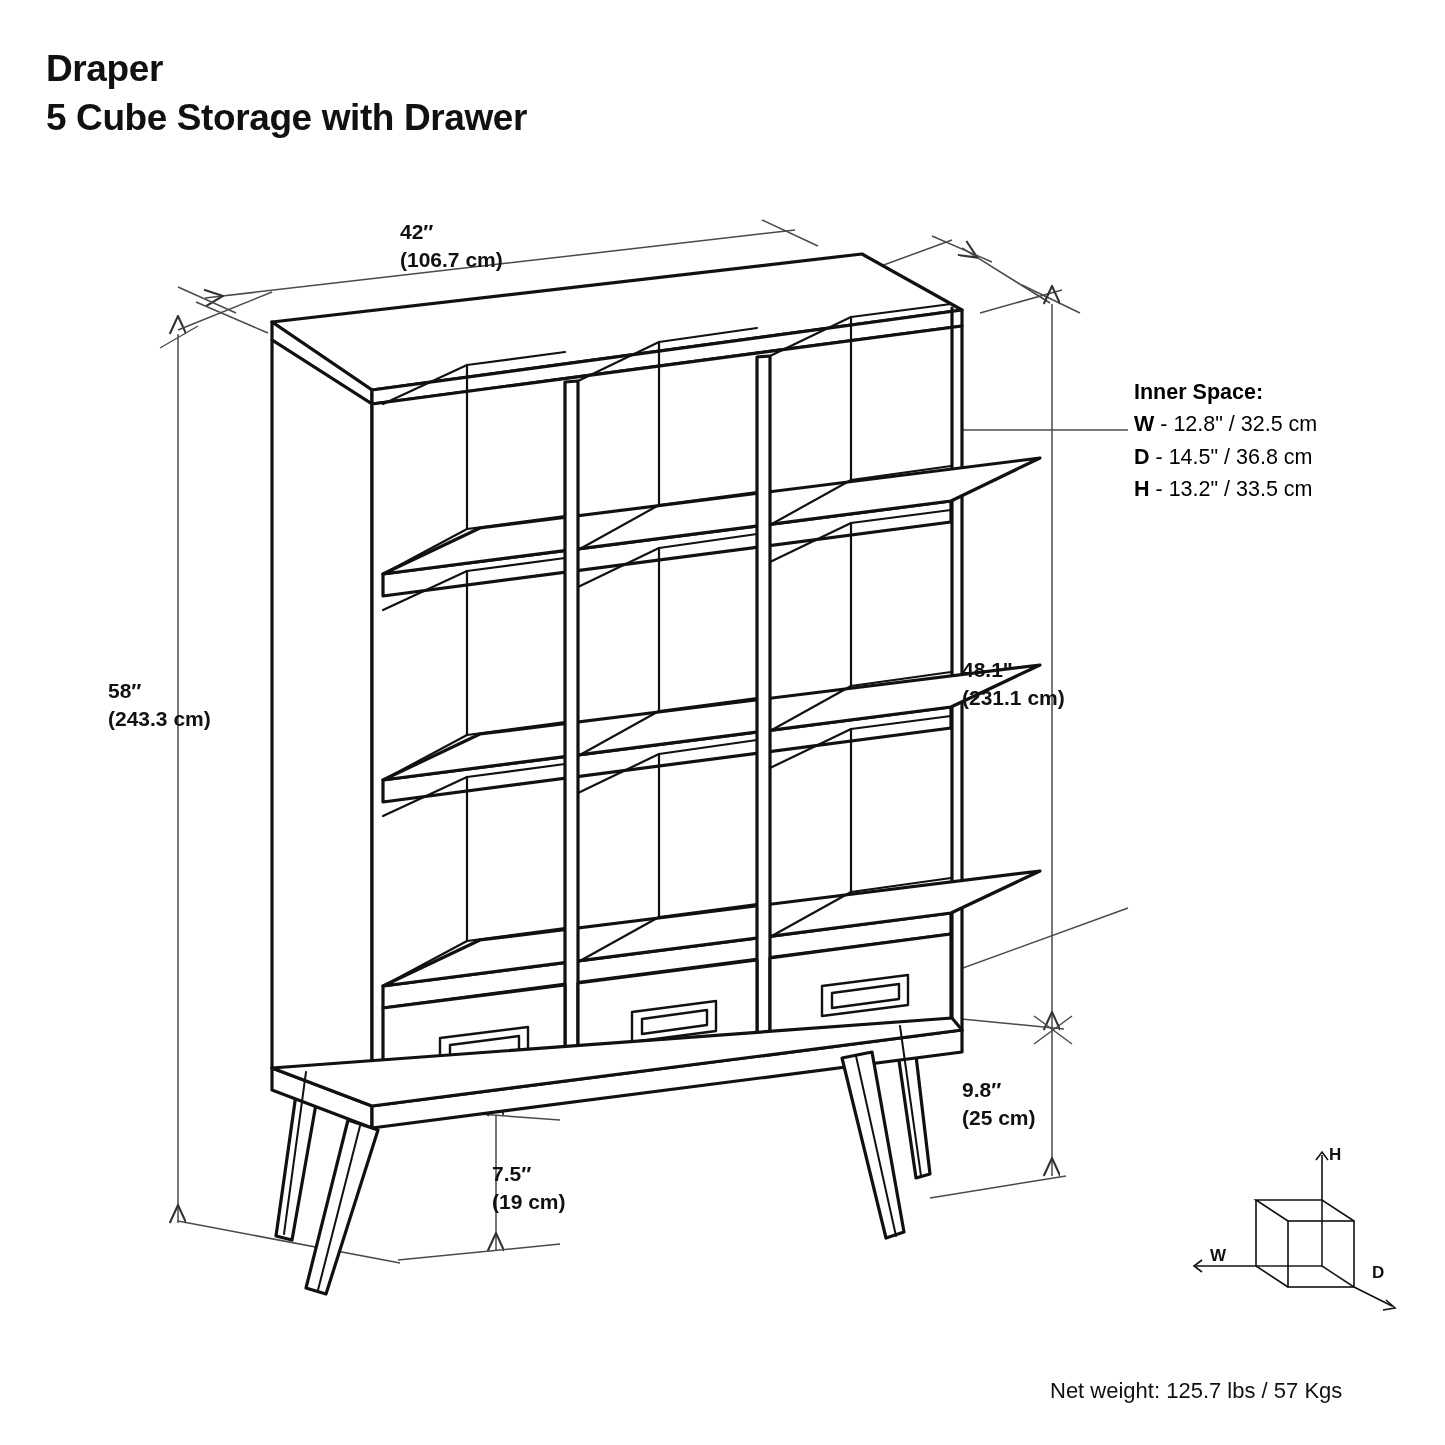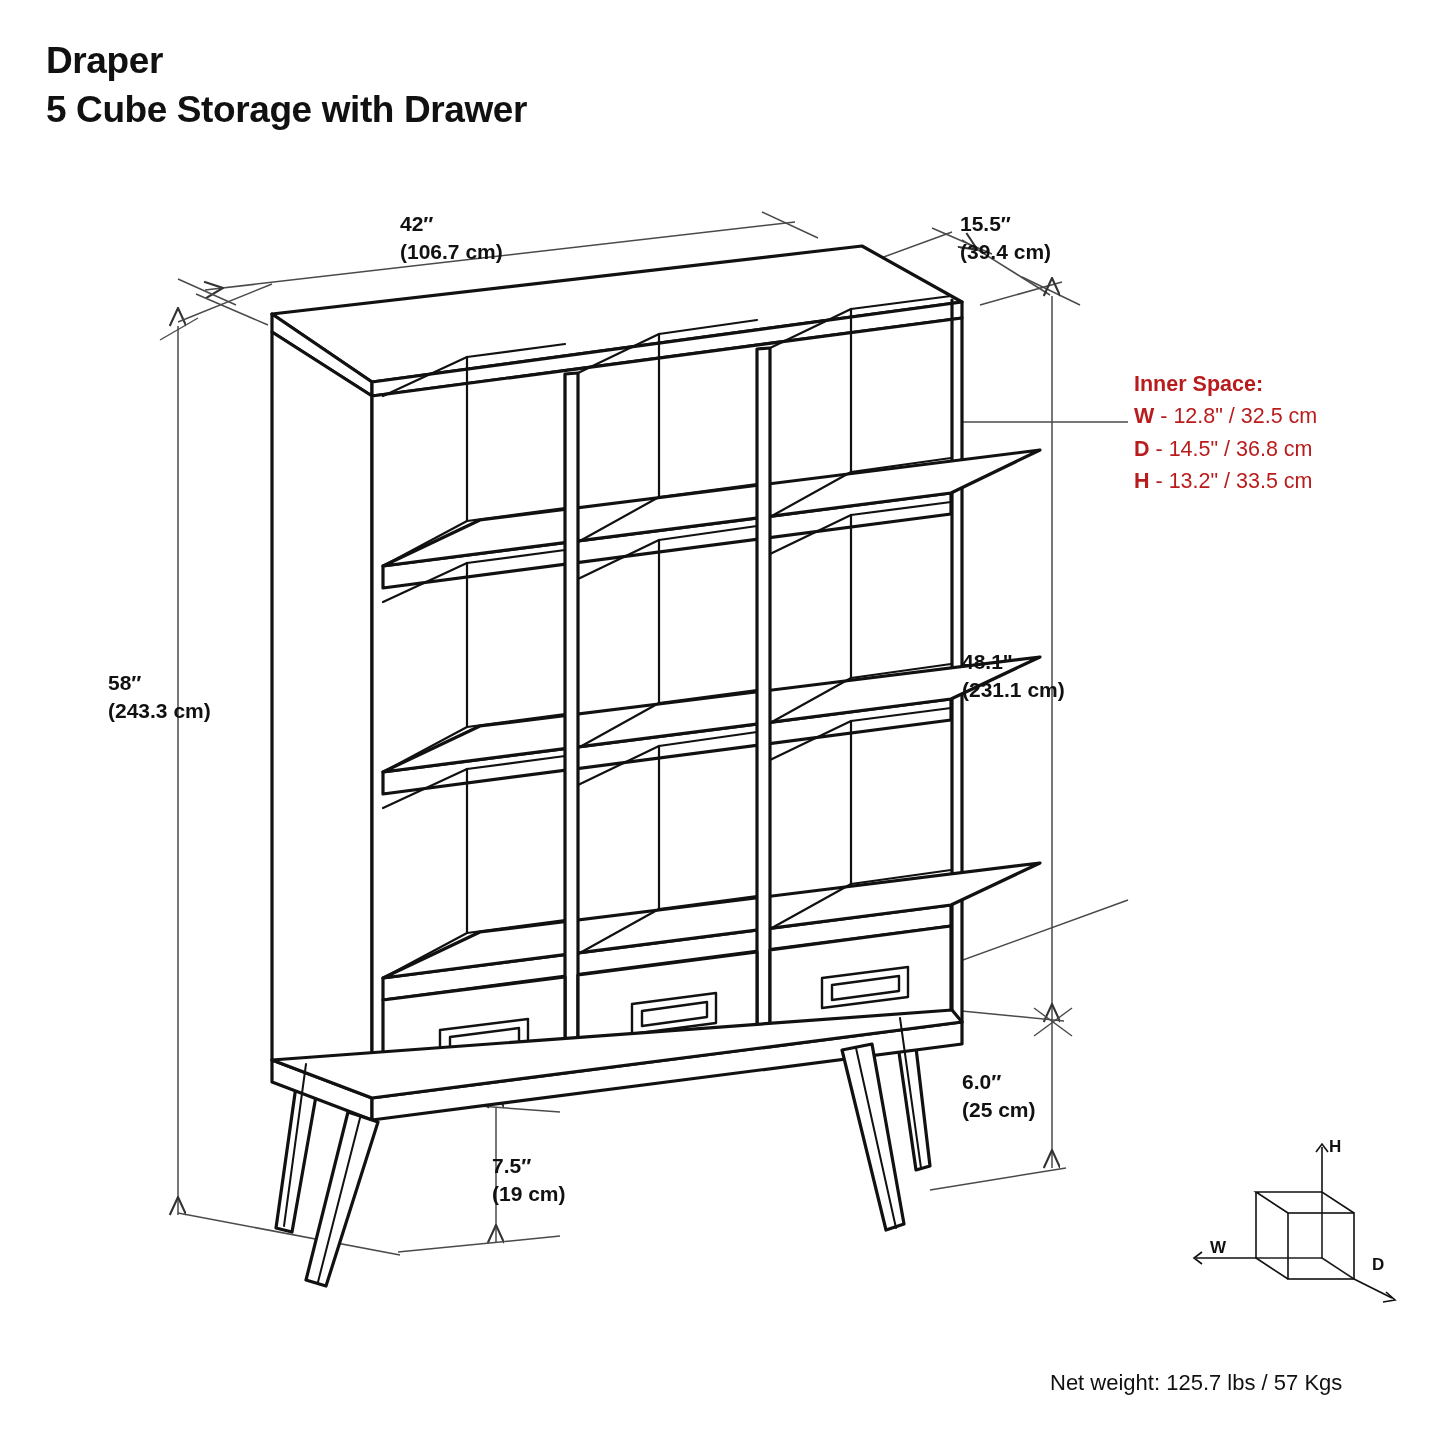--- a/index.html
+++ b/index.html
@@ -1,26 +1,26 @@
 <!DOCTYPE html>
 <html><head>
 <meta charset="utf-8">
 <style>
   html,body{margin:0;padding:0;background:#fff;}
   body{width:1445px;height:1445px;font-family:"Liberation Sans",sans-serif;color:#111;position:relative;overflow:hidden;}
-  #stage{position:relative;width:1445px;height:1137px;background:#fff;}
+  #stage{position:relative;width:1445px;height:1137px;background:#fff;margin-top:8px;}
   svg.layer{position:absolute;left:0;top:0;width:1445px;height:1445px;}
 
   .title-block{position:absolute;left:46px;top:36px;}
   .title-line{font-weight:bold;font-size:37px;line-height:1.33;letter-spacing:-0.4px;color:#111;}
 
   .dim{position:absolute;text-align:left;font-weight:bold;font-size:21px;line-height:1.33;color:#111;white-space:nowrap;}
   .dim .l2{display:block;}
 
-  .spec{position:absolute;font-size:21.5px;line-height:1.5;color:#b91c1c;white-space:nowrap;}
+  .spec{position:absolute;font-size:21.5px;line-height:1.5;color:#000000;white-space:nowrap;}
   .spec .hd{font-weight:bold;}
   .spec .row{font-weight:normal;}
   .spec .row b{font-weight:bold;}
 
   .netw{position:absolute;font-size:22px;color:#111;white-space:nowrap;}
   .netw b{font-weight:normal;}
 
   .axlbl{position:absolute;font-weight:bold;font-size:17px;color:#111;}
 </style>
 </head>
@@ -248,37 +248,33 @@
         <path d="M900,1018 L921,1168" stroke-width="2"></path>
       </g>
     </g>
   </svg>
 
   <div class="dim" style="left:400px;top:210px;width:220px;">
     <span>42″</span>
     <span class="l2">(106.7 cm)</span>
   </div>
 
-  <div class="dim" style="left:960px;top:210px;width:200px;">
-    <span>15.5″</span>
-    <span class="l2">(39.4 cm)</span>
-  </div>
 
   <div class="dim" style="left:108px;top:669px;width:140px;">
     <span>58″</span>
     <span class="l2">(243.3 cm)</span>
   </div>
 
   <div class="dim" style="left:962px;top:648px;width:180px;">
     <span>48.1"</span>
     <span class="l2">(231.1 cm)</span>
   </div>
 
   <div class="dim" style="left:962px;top:1068px;width:180px;">
-    <span>6.0″</span>
+    <span>9.8″</span>
     <span class="l2">(25 cm)</span>
   </div>
 
   <div class="dim" style="left:492px;top:1152px;width:180px;">
     <span>7.5″</span>
     <span class="l2">(19 cm)</span>
   </div>
 
   <div class="spec" style="left:1134px;top:368px;">
     <div class="hd">Inner Space:</div>

